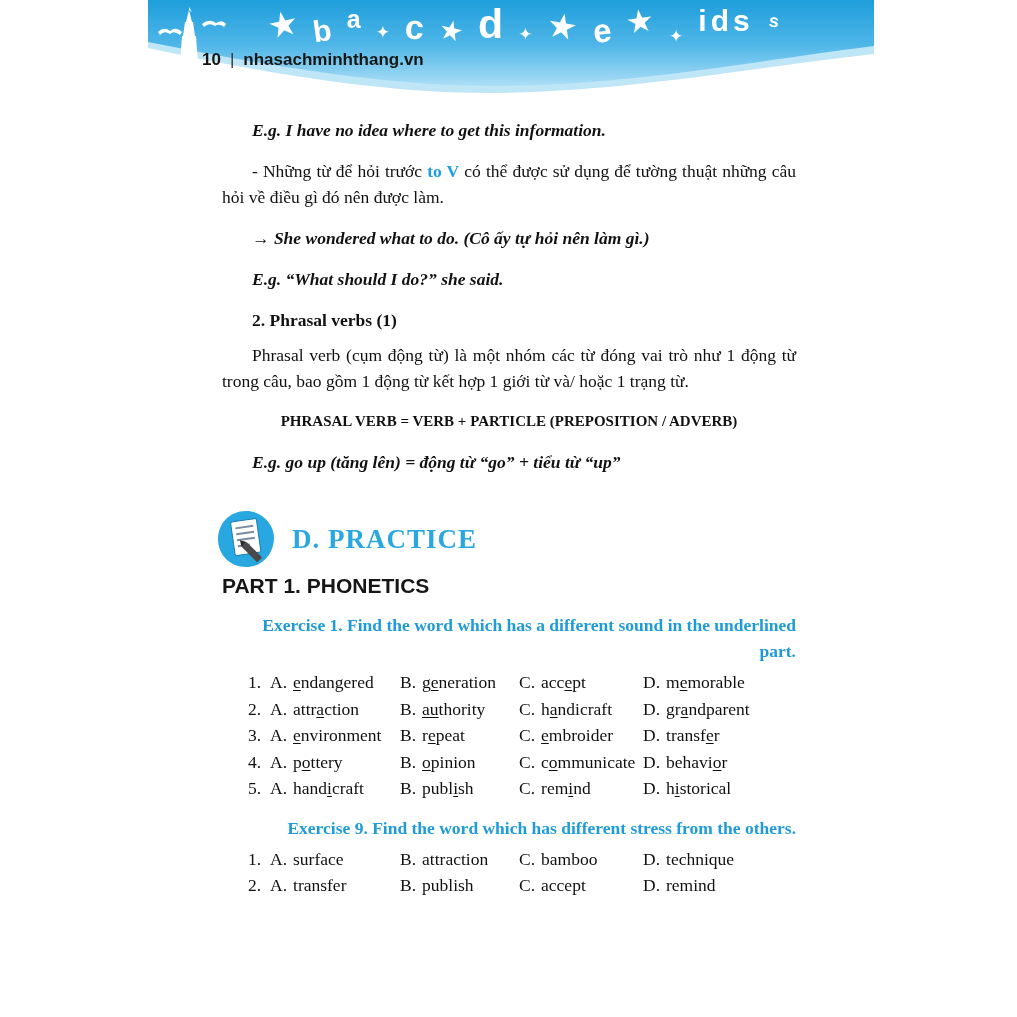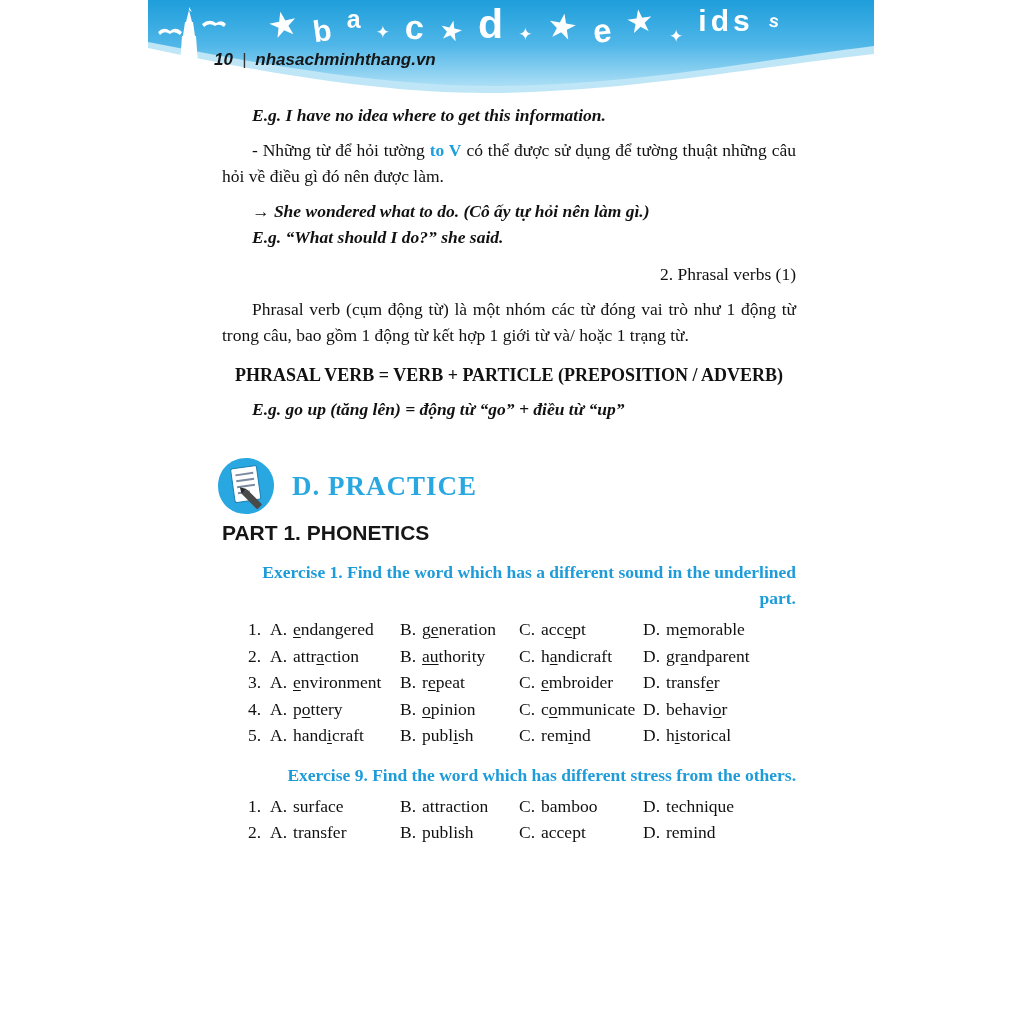--- a/index.html
+++ b/index.html
@@ -28,32 +28,32 @@
   .decor span:nth-child(5){font-size:34px;transform:translateY(2px) rotate(4deg);}
   .decor span:nth-child(6){transform:translateY(10px) rotate(12deg);font-size:27px;}
   .decor span:nth-child(7){font-size:41px;transform:translateY(-4px);}
   .decor span:nth-child(8){transform:translateY(18px);}
   .decor span:nth-child(9){font-size:34px;transform:translateY(2px) rotate(10deg);}
   .decor span:nth-child(10){font-size:33px;transform:translateY(6px) rotate(-6deg);}
   .decor span:nth-child(11){font-size:31px;transform:translateY(-2px) rotate(-8deg);}
   .decor span:nth-child(12){transform:translateY(20px);}
   .decor span:nth-child(13){font-size:30px;transform:translateY(-2px);letter-spacing:4px;}
   .decor span:nth-child(14){font-size:18px;transform:translateY(4px) rotate(8deg);}
-  .pageno{position:absolute;left:66px;top:50px;font-family:"Liberation Sans",sans-serif;
-    font-weight:bold;font-size:17px;color:#161616;z-index:3;font-style:italic;}
+  .pageno{position:absolute;left:54px;top:50px;font-family:"Liberation Sans",sans-serif;
+    font-weight:bold;font-size:17px;color:#161616;z-index:3;}
   .pageno .divider{margin:0 9px;font-weight:normal;color:#333;}
 
   
   .content{padding:2px 78px 0 74px;font-size:17.5px;line-height:26px;}
   p.body{margin:9px 0;text-align:justify;text-indent:30px;}
   .blue-i{color:#2aa9e1;font-style:italic;}
   .blue-b{color:#1e9ede;font-weight:bold;}
-  .eg{margin:0 0;padding-left:30px;font-weight:bold;font-style:italic;}
-  .h-sub{margin:11px 0 6px;padding-left:30px;font-weight:normal;font-size:17.5px;text-align:right;}
-  .formula{margin:14px 0 8px;text-align:center;font-weight:bold;font-size:18px;}
+  .eg{margin:15px 0;padding-left:30px;font-weight:bold;font-style:italic;}
+  .h-sub{margin:11px 0 6px;padding-left:30px;font-weight:bold;font-size:17.5px;}
+  .formula{margin:14px 0 8px;text-align:center;font-weight:bold;font-size:15px;}
 
   
   .practice-head{display:flex;align-items:center;gap:16px;margin:34px 0 4px;margin-left:-6px;}
   .practice-icon{width:60px;height:60px;flex:0 0 auto;}
   .practice-title{color:#29a7e0;font-weight:bold;font-size:27px;letter-spacing:1px;text-align:right;}
   .part-title{font-family:"Liberation Sans",sans-serif;font-weight:bold;font-size:21px;
     color:#161616;margin:4px 0 8px;}
   .ex-title{color:#1e9cd9;font-weight:bold;font-size:17.5px;margin:13px 0 5px;text-align:right;}
   .ex-rows{margin-left:26px;}
   .ex-row{display:grid;grid-template-columns:22px 130px 119px 124px auto;line-height:26.5px;
@@ -102,34 +102,34 @@
     <div class="pageno">
       <span>10</span><span class="divider">|</span><span>nhasachminhthang.vn</span>
     </div>
   </div>
 
   <div class="content">
 
 
     <p class="eg">E.g. I have no idea where to get this information.</p>
 
-    <p class="body"><span>- Những từ để hỏi tường </span><span class="blue-b">to V</span><span> có thể được sử dụng để tường thuật những câu hỏi về điều gì đó nên được làm.</span></p>
+    <p class="body"><span>- Những từ để hỏi trước </span><span class="blue-b">to V</span><span> có thể được sử dụng để tường thuật những câu hỏi về điều gì đó nên được làm.</span></p>
 
     <p class="eg">→ She wondered what to do. (Cô ấy tự hỏi nên làm gì.)</p>
 
     <p class="eg">E.g. “What should I do?” she said.</p>
 
     <p class="h-sub">2. Phrasal verbs (1)</p>
 
     <p class="body">Phrasal verb (cụm động từ) là một nhóm các từ đóng vai trò như 1 động từ trong câu, bao gồm 1 động từ kết hợp 1 giới từ và/ hoặc 1 trạng từ.</p>
 
 
     <p class="formula">PHRASAL VERB = VERB + PARTICLE (PREPOSITION / ADVERB)</p>
 
-    <p class="eg">E.g. go up (tăng lên) = động từ “go” + điều từ “up”</p>
+    <p class="eg">E.g. go up (tăng lên) = động từ “go” + tiểu từ “up”</p>
 
     <div class="practice-head">
       <svg class="practice-icon" viewBox="0 0 60 60">
         <path d="M30 2 C45 2 58 14 58 29 C58 44 47 58 30 58 C14 58 2 46 2 30 C2 14 14 2 30 2 Z" fill="#29a7e0"></path>
         <g transform="rotate(-8 30 30)">
           <rect x="17" y="11" width="26" height="34" rx="2" fill="#ffffff" stroke="#1b7fb0" stroke-width="1"></rect>
           <line x1="21" y1="18" x2="39" y2="18" stroke="#7a8aa0" stroke-width="2"></line>
           <line x1="21" y1="24" x2="39" y2="24" stroke="#7a8aa0" stroke-width="2"></line>
           <line x1="21" y1="30" x2="39" y2="30" stroke="#7a8aa0" stroke-width="2"></line>
           <line x1="21" y1="36" x2="33" y2="36" stroke="#7a8aa0" stroke-width="2"></line>

